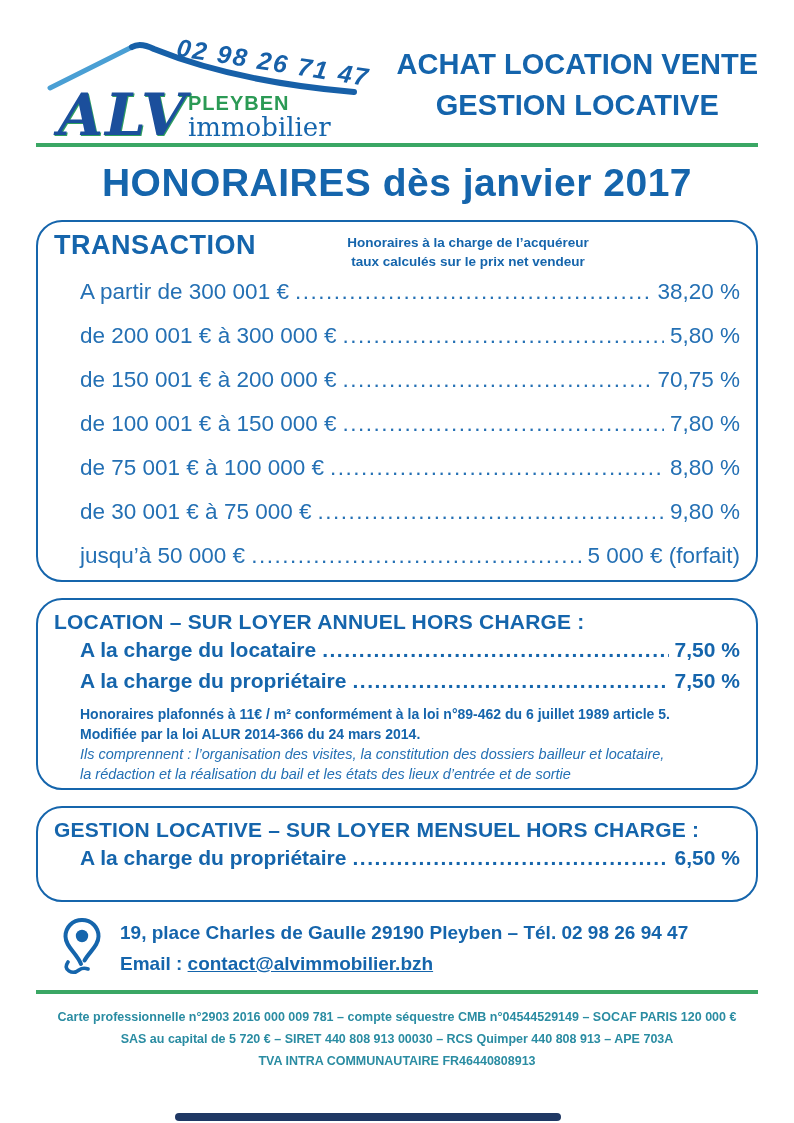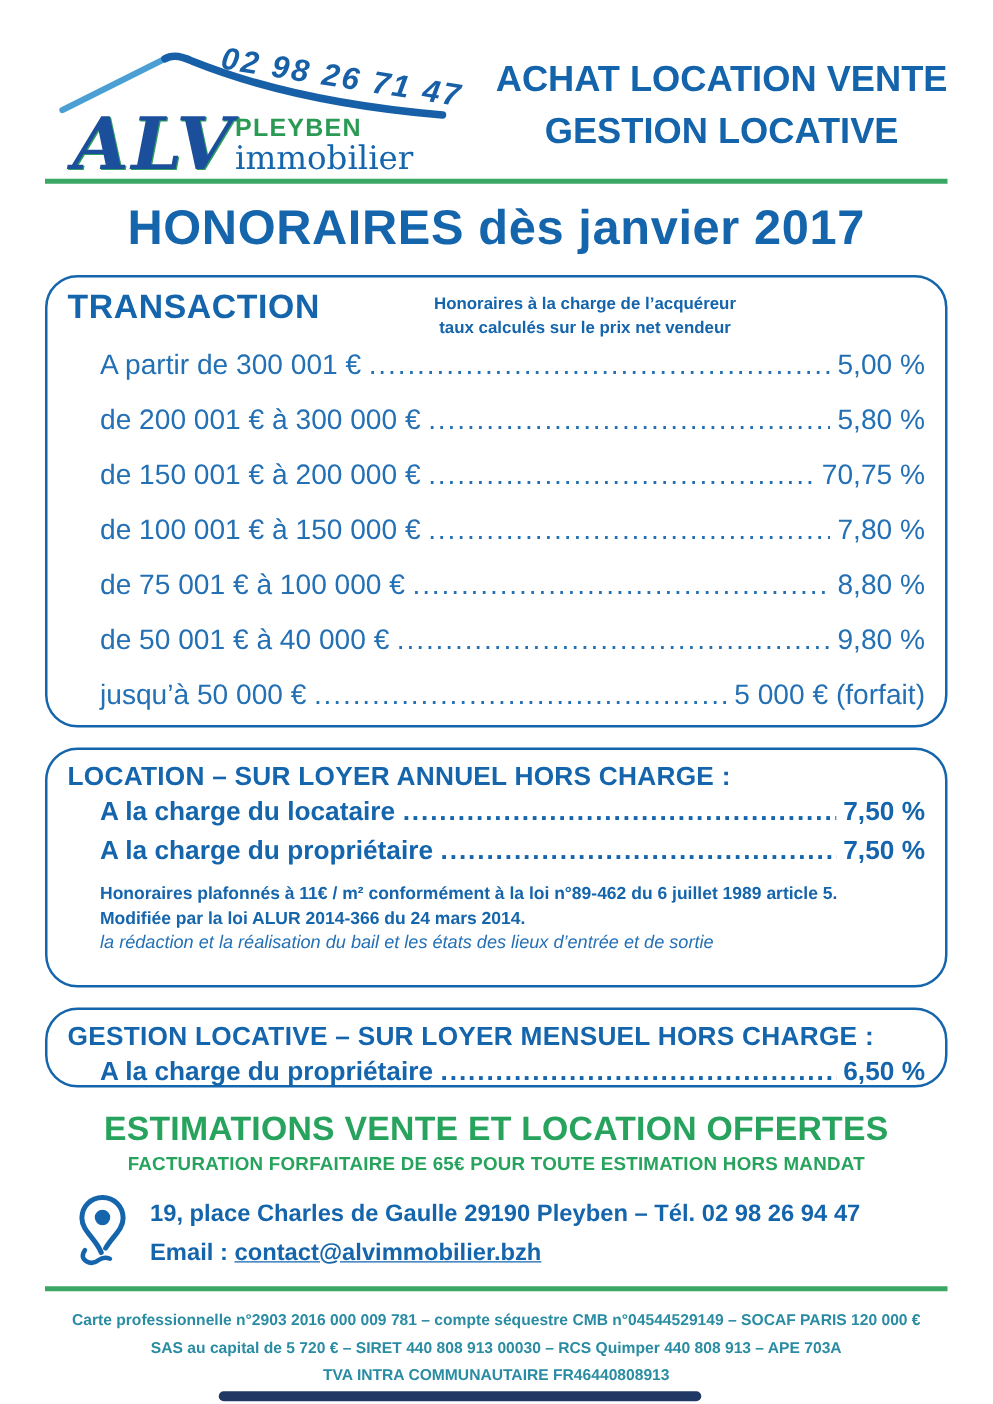--- a/index.html
+++ b/index.html
@@ -57,21 +57,21 @@
   .dots { flex: 1; overflow: hidden; white-space: nowrap; letter-spacing: 1.5px; margin: 0 6px; }
   .fee-value { white-space: nowrap; }
 
   .box-location { height: 192px; padding-top: 10px; }
   .sec-heading { font-size: 21px; font-weight: bold; color: #1565ac; letter-spacing: 0.2px; }
   .bold-rows .fee-row { font-weight: bold; font-size: 21px; height: 31px; color: #1565ac; padding-left: 26px; }
   .bold-rows { margin-top: 4px; }
   .note-bold { font-size: 14px; font-weight: bold; color: #1565ac; line-height: 20px; padding-left: 26px; margin-top: 4px; }
   .note-italic { font-size: 14.5px; font-style: italic; color: #2470b4; line-height: 20px; padding-left: 26px; }
 
-  .box-gestion { height: 64px; padding-top: 10px; }
+  .box-gestion { height: 96px; padding-top: 10px; }
 
   
   .estimations { text-align: center; margin-top: 18px; }
   .estimations-main { font-size: 27px; font-weight: bold; color: #27a35e; letter-spacing: 0.2px; }
   .estimations-sub { font-size: 15px; font-weight: bold; color: #27a35e; margin-top: 4px; letter-spacing: 0.2px; }
 
   
   .contact { display: flex; align-items: center; margin-top: 14px; padding-left: 24px; }
   .pin-wrap { width: 46px; margin-right: 14px; }
   .contact-text { font-size: 19px; font-weight: bold; color: #1565ac; line-height: 31px; }
@@ -115,21 +115,21 @@
       <div class="tx-heading">TRANSACTION</div>
       <div class="tx-note">
         <div>Honoraires à la charge de l’acquéreur</div>
         <div>taux calculés sur le prix net vendeur</div>
       </div>
     </div>
     <div class="fee-rows">
         <div class="fee-row">
           <span class="fee-label">A partir de 300 001 €</span>
           <span class="dots">................................................................................................................................................................</span>
-          <span class="fee-value">5,00 %</span>
+          <span class="fee-value">38,20 %</span>
         </div>
         <div class="fee-row">
           <span class="fee-label">de 200 001 € à 300 000 €</span>
           <span class="dots">................................................................................................................................................................</span>
           <span class="fee-value">5,80 %</span>
         </div>
         <div class="fee-row">
           <span class="fee-label">de 150 001 € à 200 000 €</span>
           <span class="dots">................................................................................................................................................................</span>
           <span class="fee-value">70,75 %</span>
@@ -138,21 +138,21 @@
           <span class="fee-label">de 100 001 € à 150 000 €</span>
           <span class="dots">................................................................................................................................................................</span>
           <span class="fee-value">7,80 %</span>
         </div>
         <div class="fee-row">
           <span class="fee-label">de 75 001 € à 100 000 €</span>
           <span class="dots">................................................................................................................................................................</span>
           <span class="fee-value">8,80 %</span>
         </div>
         <div class="fee-row">
-          <span class="fee-label">de 50 001 € à 40 000 €</span>
+          <span class="fee-label">de 30 001 € à 75 000 €</span>
           <span class="dots">................................................................................................................................................................</span>
           <span class="fee-value">9,80 %</span>
         </div>
         <div class="fee-row">
           <span class="fee-label">jusqu’à 50 000 €</span>
           <span class="dots">................................................................................................................................................................</span>
           <span class="fee-value">5 000 € (forfait)</span>
         </div>
       </div>
   </div>
@@ -166,38 +166,35 @@
           <span class="fee-value">7,50 %</span>
         </div>
         <div class="fee-row">
           <span class="fee-label">A la charge du propriétaire</span>
           <span class="dots">................................................................................................................................................................</span>
           <span class="fee-value">7,50 %</span>
         </div>
       </div>
     <div class="note-bold">Honoraires plafonnés à 11€ / m² conformément à la loi n°89-462 du 6 juillet 1989 article 5.</div>
     <div class="note-bold" style="margin-top:0">Modifiée par la loi ALUR 2014-366 du 24 mars 2014.</div>
+    <div class="note-italic">Ils comprennent : l’organisation des visites, la constitution des dossiers bailleur et locataire,</div>
     <div class="note-italic">la rédaction et la réalisation du bail et les états des lieux d’entrée et de sortie</div>
   </div>
 
   <div class="box box-gestion">
     <div class="sec-heading">GESTION LOCATIVE – SUR LOYER MENSUEL HORS CHARGE :</div>
     <div class="bold-rows">
         <div class="fee-row">
           <span class="fee-label">A la charge du propriétaire</span>
           <span class="dots">................................................................................................................................................................</span>
           <span class="fee-value">6,50 %</span>
         </div>
       </div>
   </div>
 
-  <div class="estimations">
-    <div class="estimations-main">ESTIMATIONS VENTE ET LOCATION OFFERTES</div>
-    <div class="estimations-sub">FACTURATION FORFAITAIRE DE 65€ POUR TOUTE ESTIMATION HORS MANDAT</div>
-  </div>
 
   <div class="contact">
     <div class="pin-wrap">
       <svg width="44" height="60" viewBox="0 0 44 60">
         <path d="M22 4 C12.6 4 5.5 11.2 5.5 20.4 C5.5 30.6 16.5 36.8 21 48" fill="none" stroke="#1565ac" stroke-width="4" stroke-linecap="round"></path>
         <path d="M22 4 C31.4 4 38.5 11.2 38.5 20.4 C38.5 29.6 29.5 35.6 24.5 44.5" fill="none" stroke="#1565ac" stroke-width="4" stroke-linecap="round"></path>
         <circle cx="22" cy="20" r="6.2" fill="#1565ac"></circle>
         <path d="M8 46 Q4 52 9 55 Q14 58 19 54 Q23 51 28 53" fill="none" stroke="#1565ac" stroke-width="3.6" stroke-linecap="round"></path>
       </svg>
     </div>

